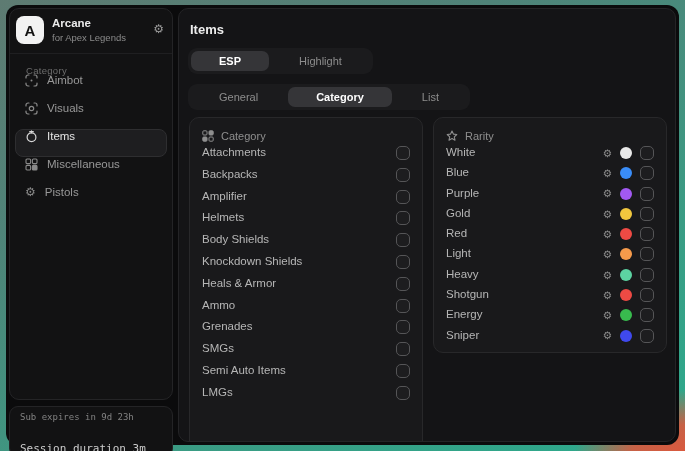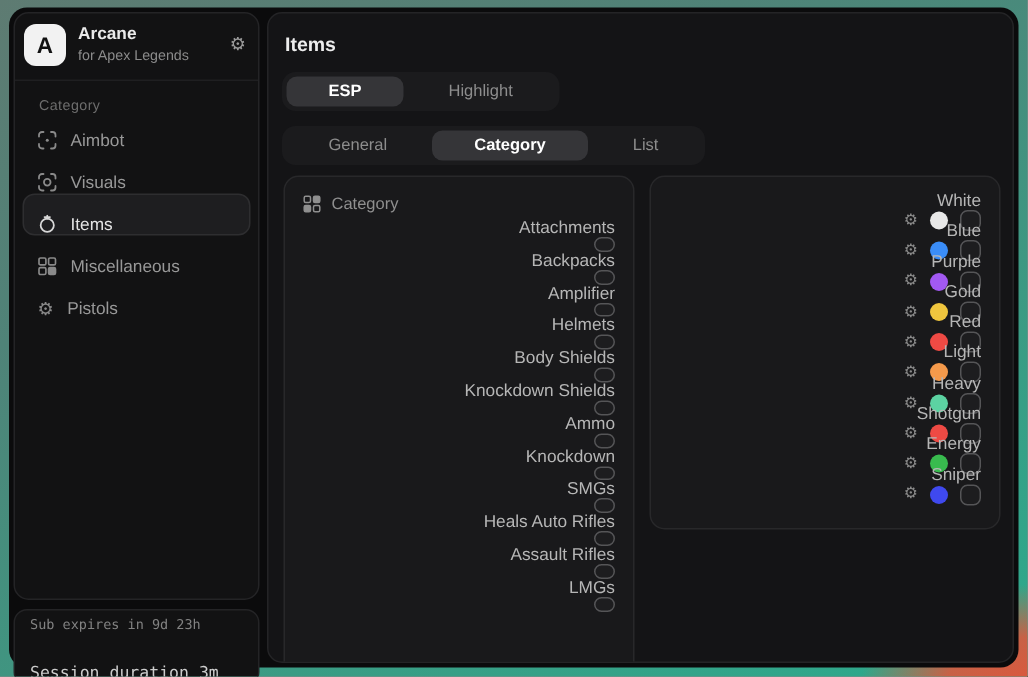--- a/index.html
+++ b/index.html
@@ -23,21 +23,21 @@
   .sb-header{ position:relative; height:45px; border-bottom:1px solid #1f1f21; }
   .logo{ position:absolute; left:6px; top:7px; width:28px; height:28px; background:#f2f2f2;
          border-radius:8px; color:#121212; font-weight:bold; font-size:15px;
          display:flex; align-items:center; justify-content:center; }
   .app-name{ position:absolute; left:42px; top:8px; font-size:11.5px; font-weight:bold; color:#eaeaea; }
   .app-sub{ position:absolute; left:42px; top:23px; font-size:9.5px; color:#8b8b8b; }
   .sb-gear{ position:absolute; right:8px; top:13px; font-size:12px; color:#9a9a9a;
             font-family:"DejaVu Sans", sans-serif; cursor:pointer; }
   .section-label{ position:absolute; left:16px; top:56px; font-size:9.5px; color:#6d6d6d; letter-spacing:.3px; }
   .nav{ position:absolute; left:5px; right:5px; top:64px; }
-  .nav-item{ height:28px; display:flex; align-items:flex-end; gap:9px; padding-left:9px;
+  .nav-item{ height:28px; display:flex; align-items:flex-start; gap:9px; padding-left:9px;
              color:#989898; font-size:11.5px; border:1px solid transparent; border-radius:8px; }
   .nav-item svg, .nav-item .gl{ color:#8a8a8a; flex:0 0 auto; }
   .nav-item.active{ background:#1e1e20; border-color:#2e2e30; color:#e4e4e4; }
   .nav-item.active svg{ color:#d8d8d8; }
   .gl{ font-family:"DejaVu Sans", sans-serif; font-size:12px; line-height:1; }
   
   .info{ left:3px; top:401px; width:164px; height:51px; border-radius:9px;
          font-family:"DejaVu Sans Mono", monospace; padding:5px 0 0 10px; }
   .info-line1{ font-size:9px; color:#828282; }
   .info-line2{ font-size:11px; color:#cdcdcd; margin-top:20px; }
@@ -50,21 +50,21 @@
   .seg.active{ background:#353538; color:#ffffff; font-weight:bold; }
   .modes{ left:9px; top:39px; }
   .tabs{ left:9px; top:75px; }
   .panel{ position:absolute; background:#19191b; border:1px solid #28282a; border-radius:10px;
           padding:10px 12px 12px 12px; }
   .panel-cat{ left:10px; top:108px; width:234px; height:345px; }
   .panel-rar{ left:254px; top:108px; width:234px; height:236px; }
   .panel-header{ display:flex; align-items:center; gap:7px; color:#8f8f8f; font-size:11px; height:16px; margin-bottom:2px; }
   .panel-header svg{ color:#8f8f8f; }
   .rowlist{ margin-top:0; }
-  .row{ display:flex; align-items:flex-end; justify-content:space-between;flex-direction:column; }
+  .row{ display:flex; align-items:flex-start; justify-content:space-between; }
   .cat-row{ height:21.8px; }
   .rar-row{ height:20.3px; }
   .row-label{ font-size:11.5px; color:#b6b6b6; }
   .controls{ display:flex; align-items:center; gap:8px; }
   .checkbox{ width:14px; height:14px; border:1.4px solid #555557; border-radius:5px;
              background:#1d1d1f; cursor:pointer; }
   .swatch{ width:12px; height:12px; border-radius:50%; cursor:pointer; }
   .row-gear{ font-family:"DejaVu Sans", sans-serif; font-size:10.5px; color:#8b8b8b; cursor:pointer; line-height:1; }
 </style>
 </head>
@@ -168,47 +168,53 @@
           </div>
           <div class="row cat-row">
             <span class="row-label">Body Shields</span>
             <span class="checkbox"></span>
           </div>
           <div class="row cat-row">
             <span class="row-label">Knockdown Shields</span>
             <span class="checkbox"></span>
           </div>
           <div class="row cat-row">
+            <span class="row-label">Heals &amp; Armor</span>
+            <span class="checkbox"></span>
+          </div>
+          <div class="row cat-row">
             <span class="row-label">Ammo</span>
             <span class="checkbox"></span>
           </div>
           <div class="row cat-row">
-            <span class="row-label">Knockdown</span>
+            <span class="row-label">Grenades</span>
             <span class="checkbox"></span>
           </div>
           <div class="row cat-row">
             <span class="row-label">SMGs</span>
             <span class="checkbox"></span>
           </div>
           <div class="row cat-row">
-            <span class="row-label">Heals Auto Rifles</span>
-            <span class="checkbox"></span>
-          </div>
-          <div class="row cat-row">
-            <span class="row-label">Assault Rifles</span>
+            <span class="row-label">Semi Auto Items</span>
             <span class="checkbox"></span>
           </div>
           <div class="row cat-row">
             <span class="row-label">LMGs</span>
             <span class="checkbox"></span>
           </div>
         </div>
     </div>
 
     <div class="panel panel-rar">
+      <div class="panel-header">
+        <svg width="12" height="12" viewBox="0 0 12 12" fill="none" stroke="currentColor" stroke-width="1.1" stroke-linejoin="round">
+          <path d="M6 1 L7.4 4.1 L10.8 4.5 L8.3 6.8 L9 10.2 L6 8.5 L3 10.2 L3.7 6.8 L1.2 4.5 L4.6 4.1 Z"></path>
+        </svg>
+        <span>Rarity</span>
+      </div>
       <div class="rowlist" id="rar-rows">
           <div class="row rar-row">
             <span class="row-label">White</span>
             <span class="controls">
               <span class="row-gear">⚙</span>
               <span class="swatch" style="background:#e8e8e8"></span>
               <span class="checkbox"></span>
             </span>
           </div>
           <div class="row rar-row">

